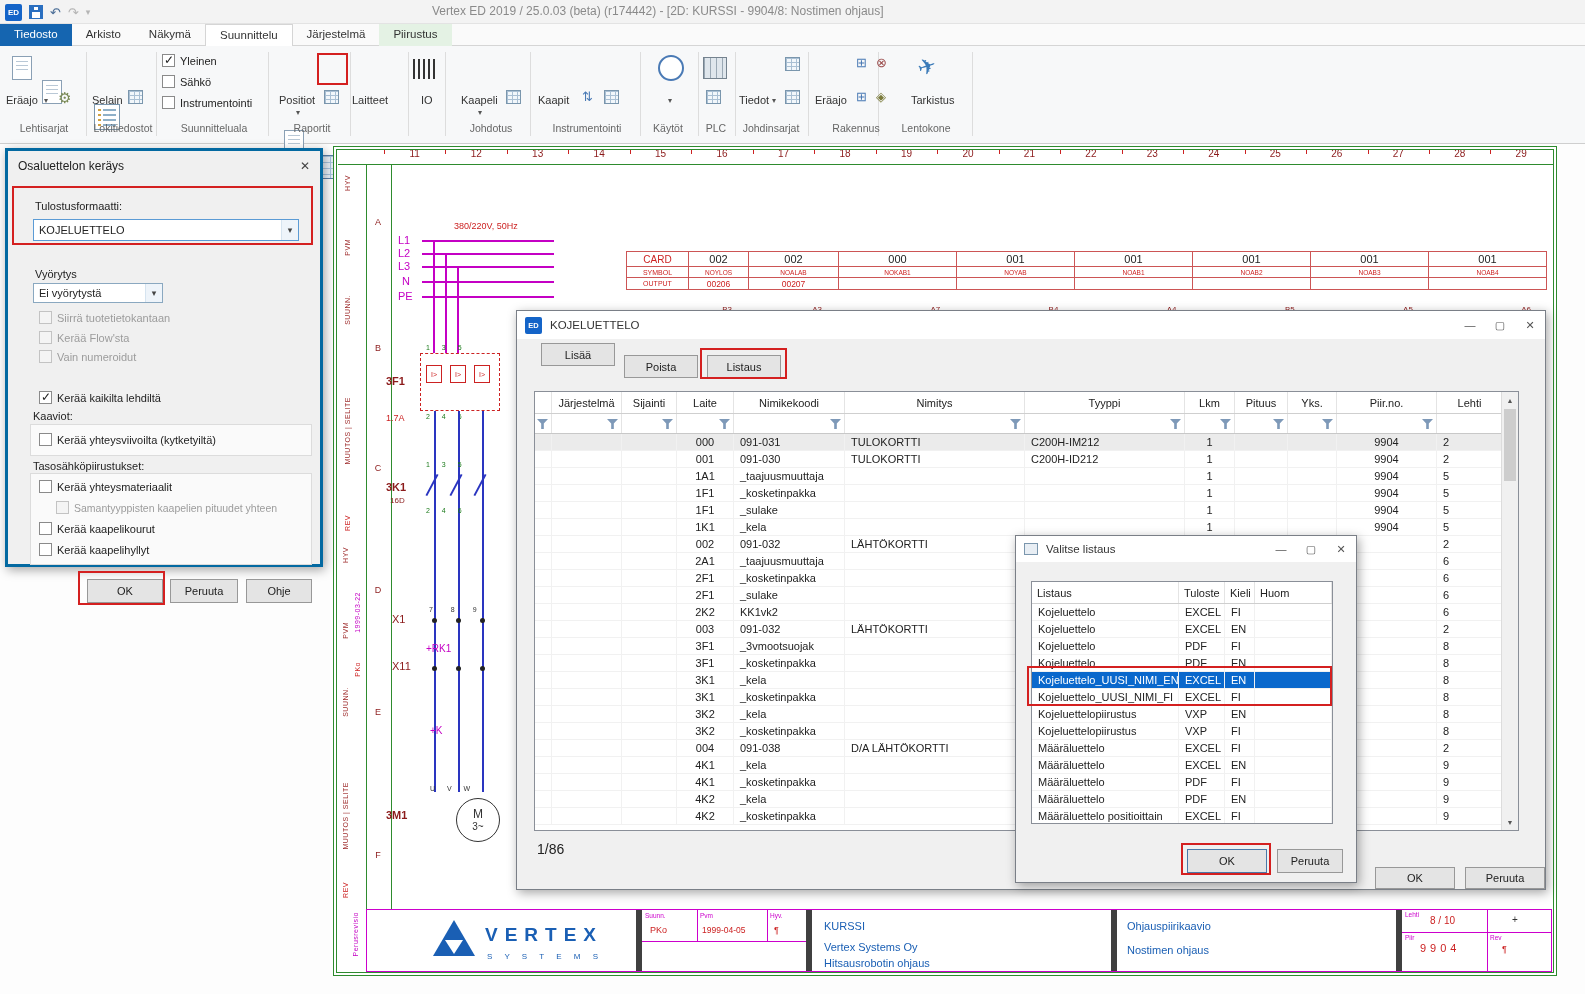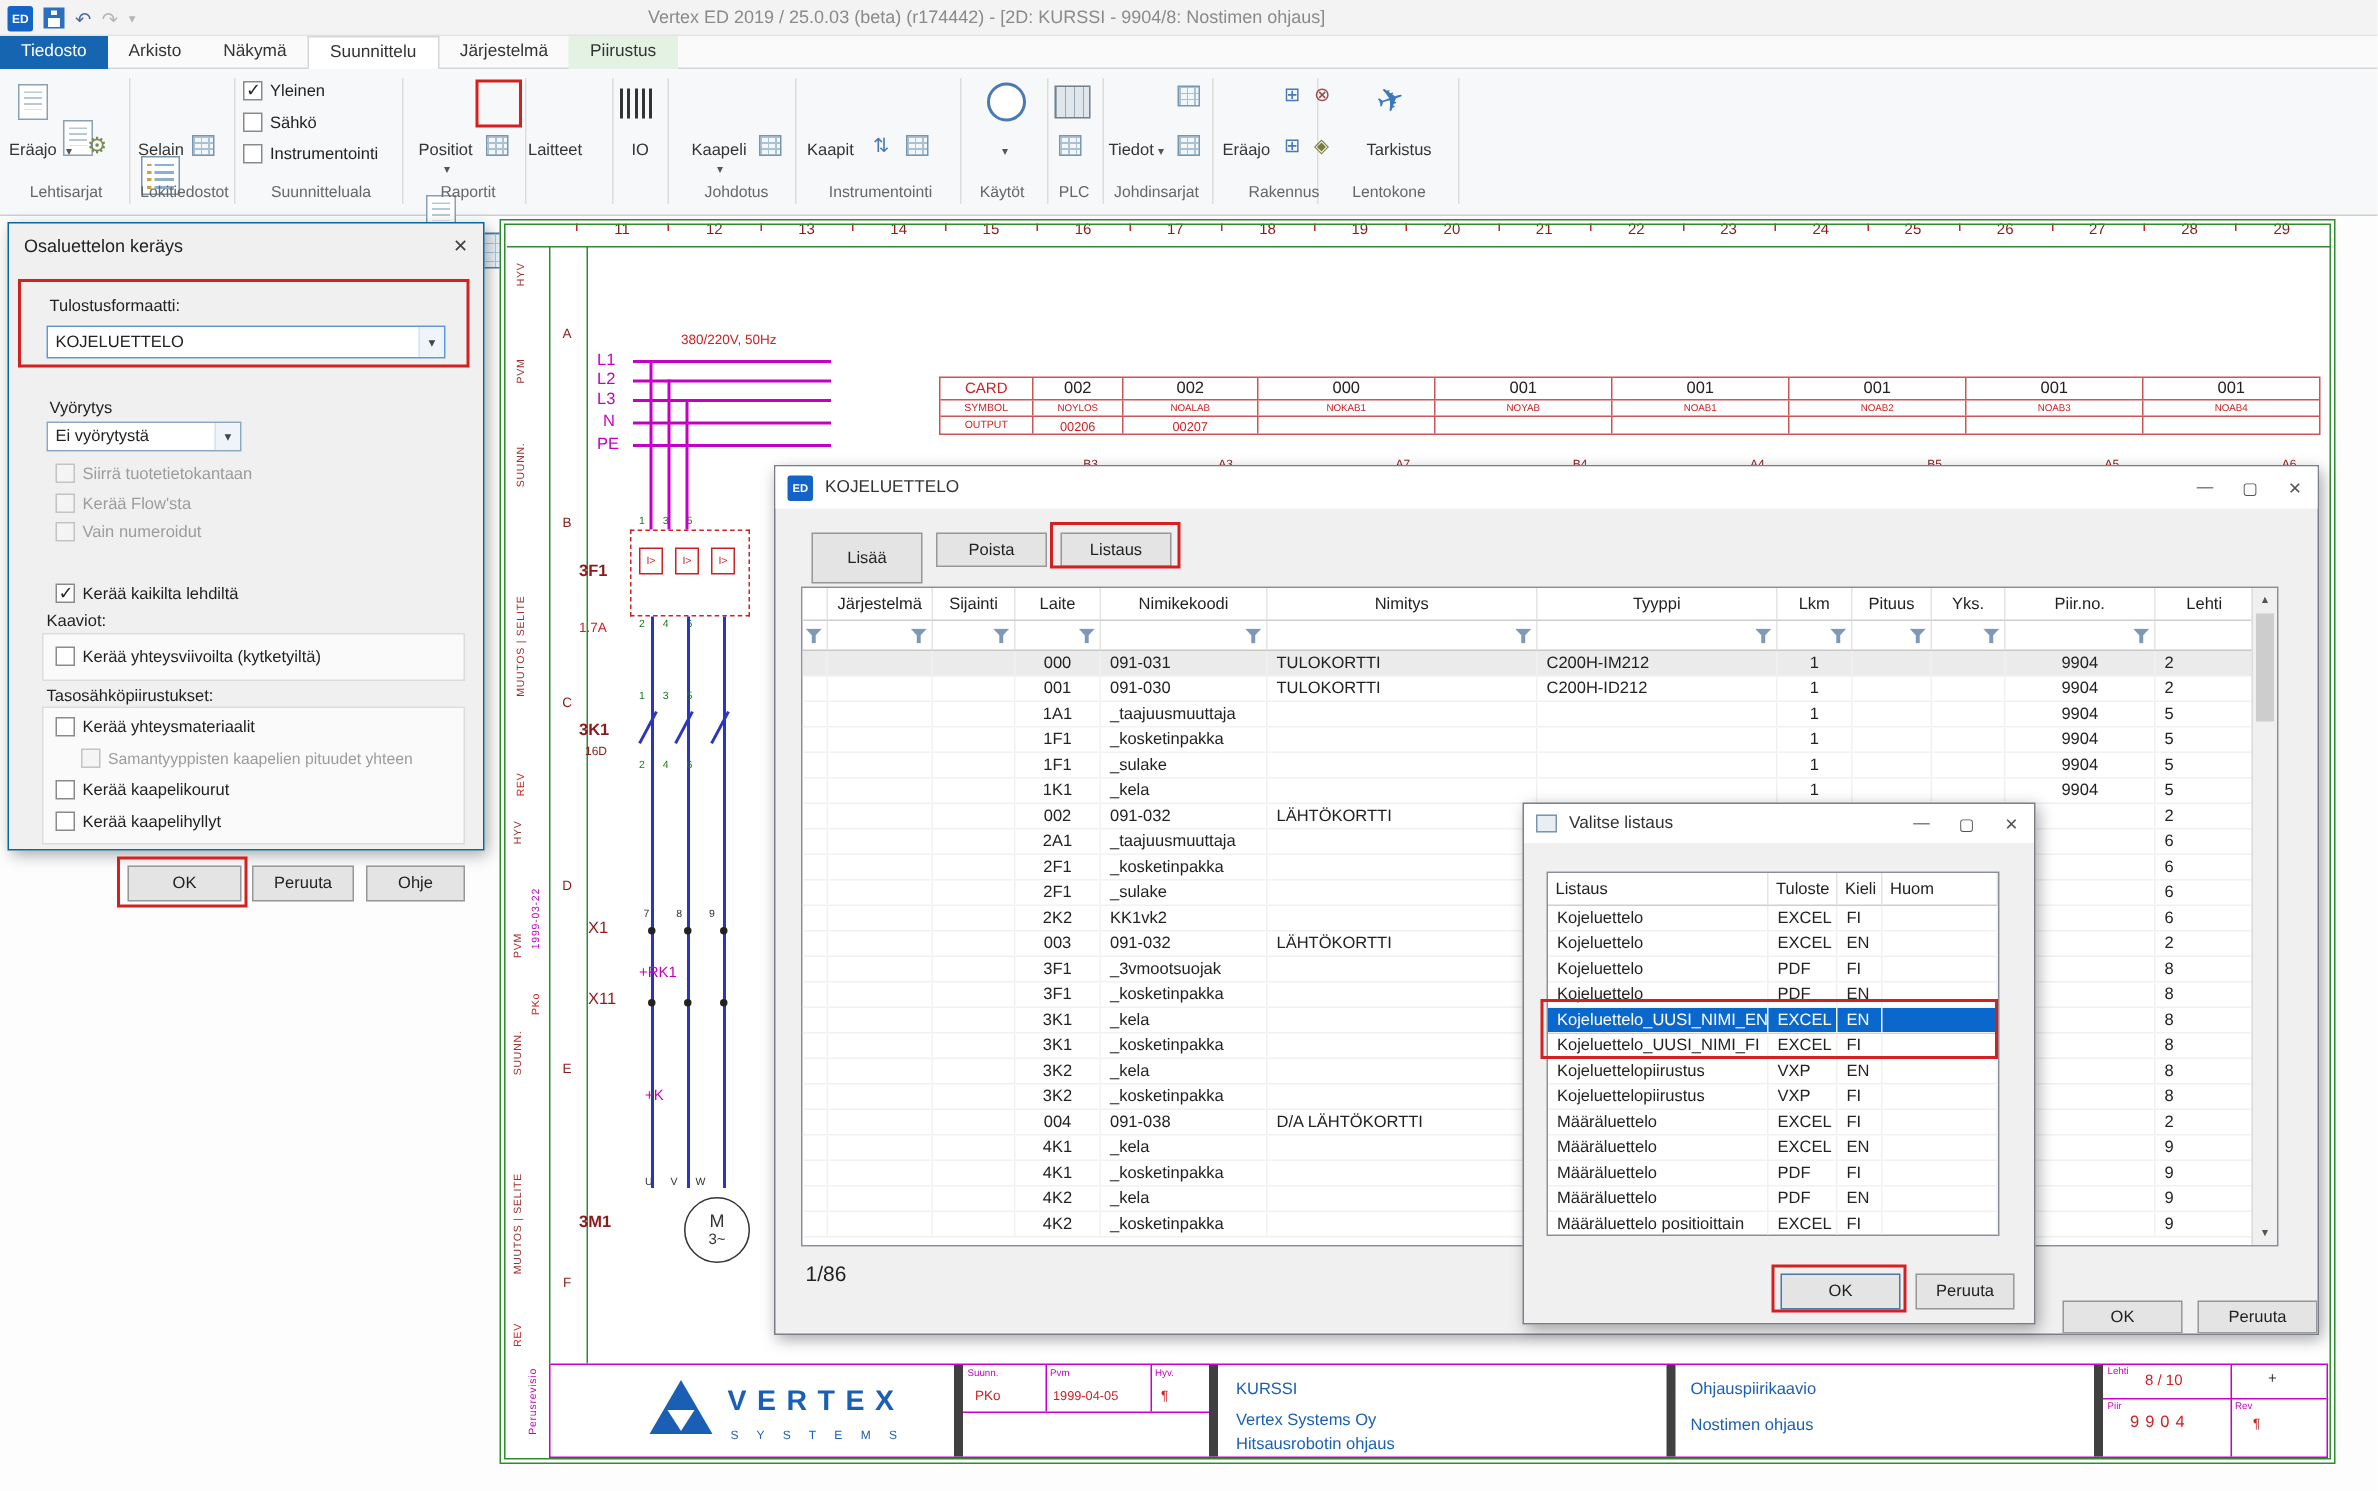--- a/index.html
+++ b/index.html
@@ -468,21 +468,21 @@
       <span class="abs tb-val" style="left:28px;top:5px;font-size:10px">8 / 10</span>
       <span class="abs" style="left:110px;top:4px;font-size:10px;color:#333">+</span>
       <span class="abs tb-lbl" style="left:3px;top:24px">Piir</span>
       <span class="abs tb-val" style="left:18px;top:32px;font-size:11px;letter-spacing:4px">9904</span>
       <span class="abs tb-lbl" style="left:88px;top:24px">Rev</span>
       <span class="abs tb-val" style="left:100px;top:34px;font-size:9px">¶</span>
     </div>
   </div>
 </div>
 
-<div class="dlg" style="left:5px;top:148px;width:318px;height:419px;border:1px solid #0369a1;z-index:10">
+<div class="dlg" style="left:5px;top:148px;width:318px;height:419px;border:3px solid #0369a1;z-index:10">
   <div style="height:30px;display:flex;align-items:center;padding:0 10px">
     <span style="font-size:12px;color:#222">Osaluettelon keräys</span>
     <span style="margin-left:auto;color:#444;font-size:12px">✕</span>
   </div>
   <span class="sect-label" style="left:27px;top:49px">Tulostusformaatti:</span>
   <div class="combo" style="left:25px;top:68px;width:266px;height:22px">
     <span>KOJELUETTELO</span>
     <span class="arrowzone">▾</span>
   </div>
   <span class="sect-label" style="left:27px;top:117px">Vyörytys</span>
@@ -538,21 +538,21 @@
 <div class="dlg" style="left:516px;top:310px;width:1030px;height:580px;border:1px solid #7a7f87;z-index:20">
   <div class="dlg-title">
     <span class="edicon">ED</span>
     <span>KOJELUETTELO</span>
     <div class="winbtns">
       <span class="winbtn">—</span>
       <span class="winbtn">▢</span>
       <span class="winbtn">✕</span>
     </div>
   </div>
-  <div class="btn" style="left:24px;top:44px;width:74px;height:34px">Lisää</div>
+  <div class="btn" style="left:24px;top:32px;width:74px;height:23px">Lisää</div>
   <div class="btn" style="left:107px;top:44px;width:74px;height:23px">Poista</div>
   <div class="btn" style="left:190px;top:44px;width:74px;height:23px">Listaus</div>
   <div class="tbl ktbl" style="left:17px;top:80px;width:985px;height:440px">
     <div class="thead">
         <span class="li"></span>
         <span class="li">Järjestelmä</span>
         <span class="li">Sijainti</span>
         <span class="li">Laite</span>
         <span class="li">Nimikekoodi</span>
         <span class="li">Nimitys</span>

